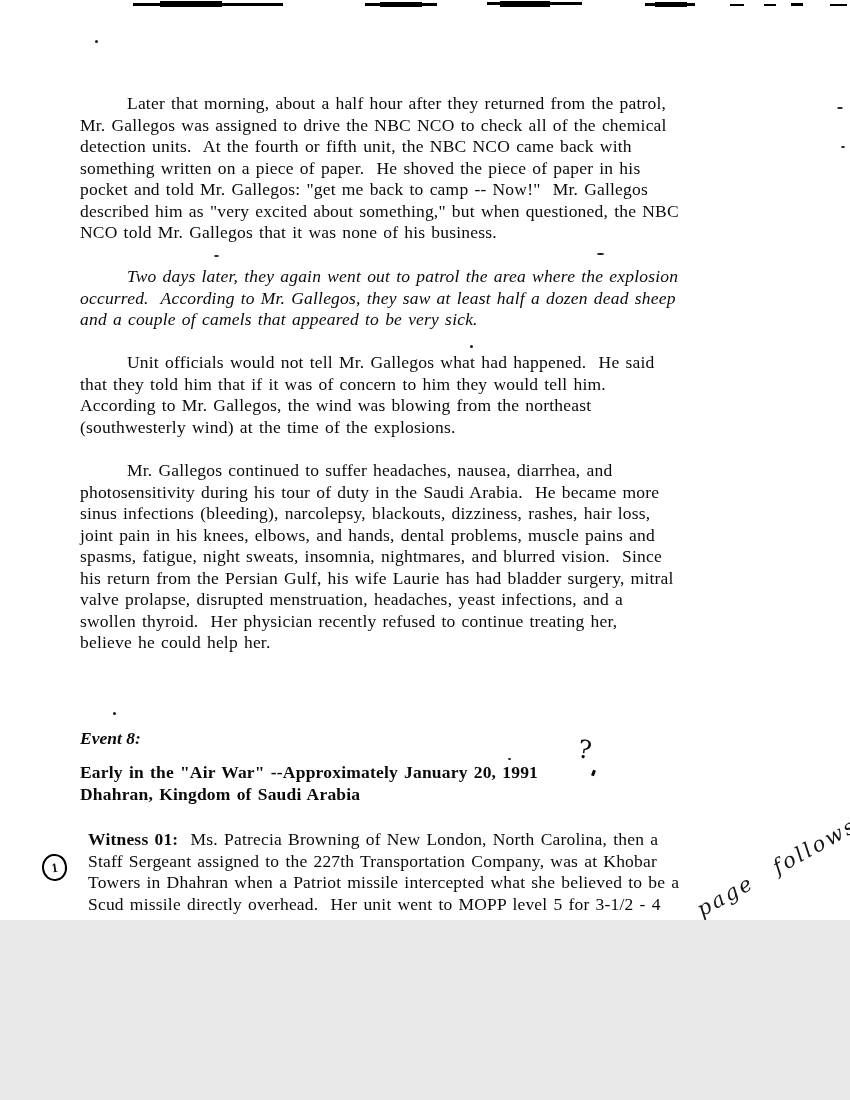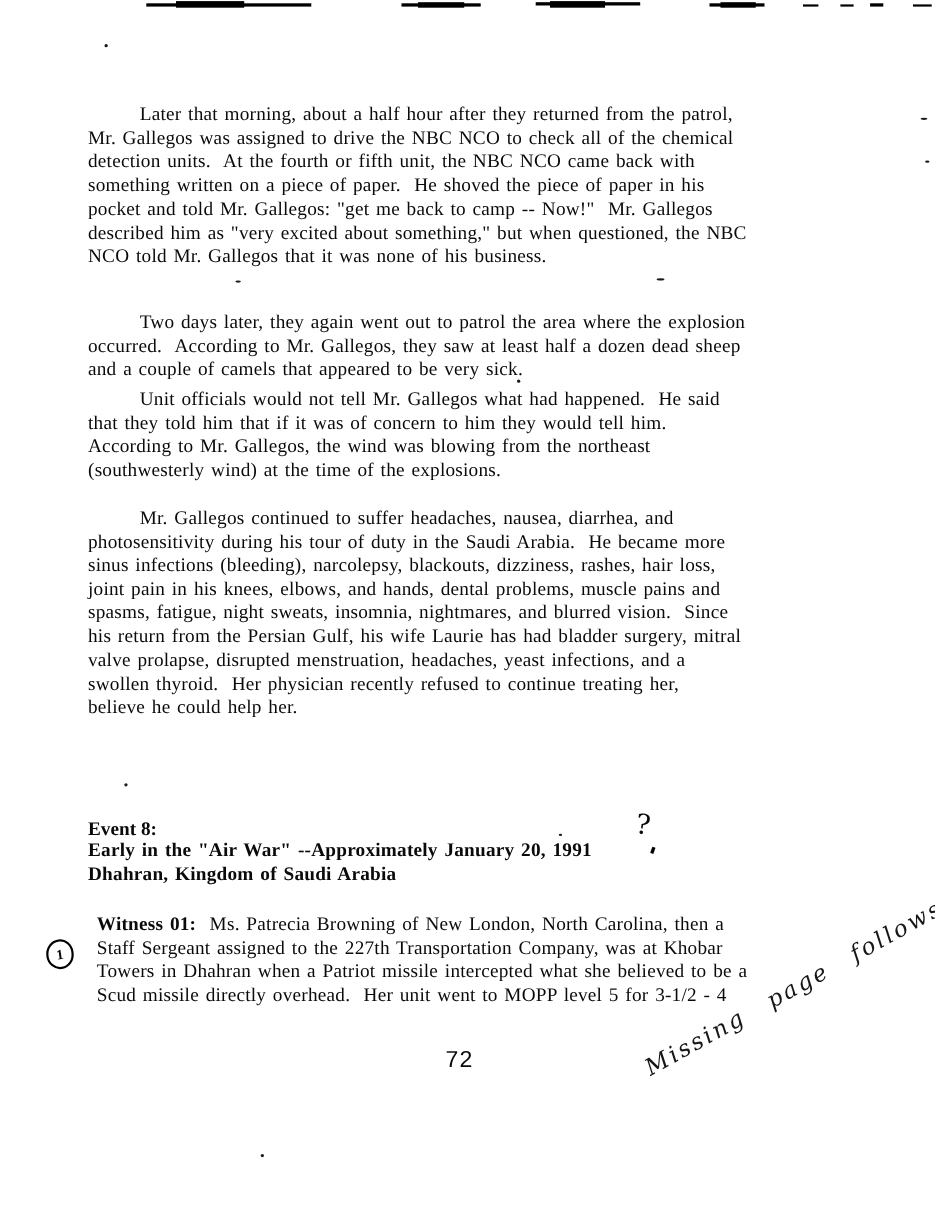--- a/index.html
+++ b/index.html
@@ -1,16 +1,16 @@
 <!DOCTYPE html>
 <html><head>
 <meta charset="utf-8">
 <style>
   html,body{margin:0;padding:0;background:#e9e9e9;}
-  .page{position:relative;width:850px;height:1100px;background:#ffffff;overflow:hidden;
+  .page{position:relative;width:850px;height:920px;background:#ffffff;overflow:hidden;
         font-family:"Liberation Serif", serif;color:#0a0a0a;}
   .para{position:absolute;left:80px;}
   .line{display:block;white-space:pre;font-size:17.5px;line-height:21.5px;
         letter-spacing:0.2px;word-spacing:1.5px;}
   .para.indent .line:first-child{padding-left:47px;}
   .bold{font-weight:bold;}
   .heading .line{font-weight:bold;line-height:22px;}
   .event-head{position:absolute;left:80px;font-weight:bold;font-size:17.5px;}
   .witness{left:88px;}
   .pagenum{position:absolute;left:405px;top:952px;font-family:"Liberation Sans",sans-serif;
@@ -60,21 +60,21 @@
   <div class="para indent" style="top:93px;">
       <span class="line">Later that morning, about a half hour after they returned from the patrol,</span>
       <span class="line">Mr. Gallegos was assigned to drive the NBC NCO to check all of the chemical</span>
       <span class="line">detection units.  At the fourth or fifth unit, the NBC NCO came back with</span>
       <span class="line">something written on a piece of paper.  He shoved the piece of paper in his</span>
       <span class="line">pocket and told Mr. Gallegos: "get me back to camp -- Now!"  Mr. Gallegos</span>
       <span class="line">described him as "very excited about something," but when questioned, the NBC</span>
       <span class="line">NCO told Mr. Gallegos that it was none of his business.</span>
     </div>
 
-  <div class="para indent" style="top:282px;">
+  <div class="para indent" style="top:266px;font-style:italic;">
       <span class="line">Two days later, they again went out to patrol the area where the explosion</span>
       <span class="line">occurred.  According to Mr. Gallegos, they saw at least half a dozen dead sheep</span>
       <span class="line">and a couple of camels that appeared to be very sick.</span>
     </div>
 
   <div class="para indent" style="top:352px;">
       <span class="line">Unit officials would not tell Mr. Gallegos what had happened.  He said</span>
       <span class="line">that they told him that if it was of concern to him they would tell him.</span>
       <span class="line">According to Mr. Gallegos, the wind was blowing from the northeast</span>
       <span class="line">(southwesterly wind) at the time of the explosions.</span>
@@ -85,21 +85,21 @@
       <span class="line">photosensitivity during his tour of duty in the Saudi Arabia.  He became more</span>
       <span class="line">sinus infections (bleeding), narcolepsy, blackouts, dizziness, rashes, hair loss,</span>
       <span class="line">joint pain in his knees, elbows, and hands, dental problems, muscle pains and</span>
       <span class="line">spasms, fatigue, night sweats, insomnia, nightmares, and blurred vision.  Since</span>
       <span class="line">his return from the Persian Gulf, his wife Laurie has had bladder surgery, mitral</span>
       <span class="line">valve prolapse, disrupted menstruation, headaches, yeast infections, and a</span>
       <span class="line">swollen thyroid.  Her physician recently refused to continue treating her,</span>
       <span class="line">believe he could help her.</span>
     </div>
 
-  <div class="event-head" style="top:743px;">Event 8:</div>
+  <div class="event-head" style="top:728px;font-style:italic;">Event 8:</div>
 
   <div class="para heading" style="top:761px;">
       <span class="line">Early in the "Air War" --Approximately January 20, 1991</span>
       <span class="line">Dhahran, Kingdom of Saudi Arabia</span>
     </div>
 
   <div class="squiggle">?</div>
   <div class="squiggle-dot"></div>
 
   <div class="para witness" style="top:829px;">

